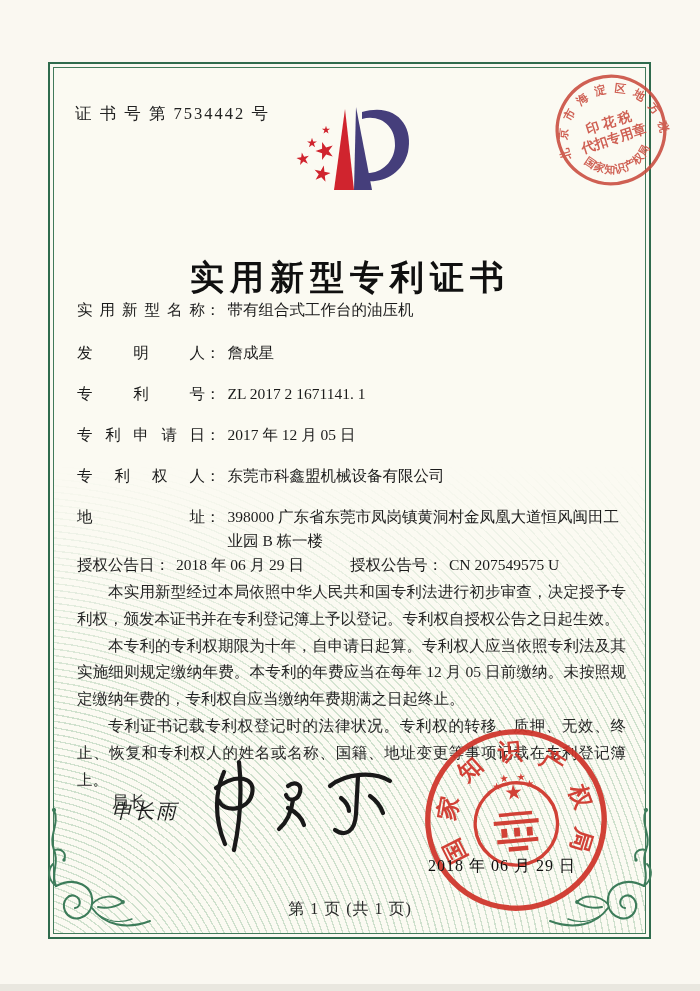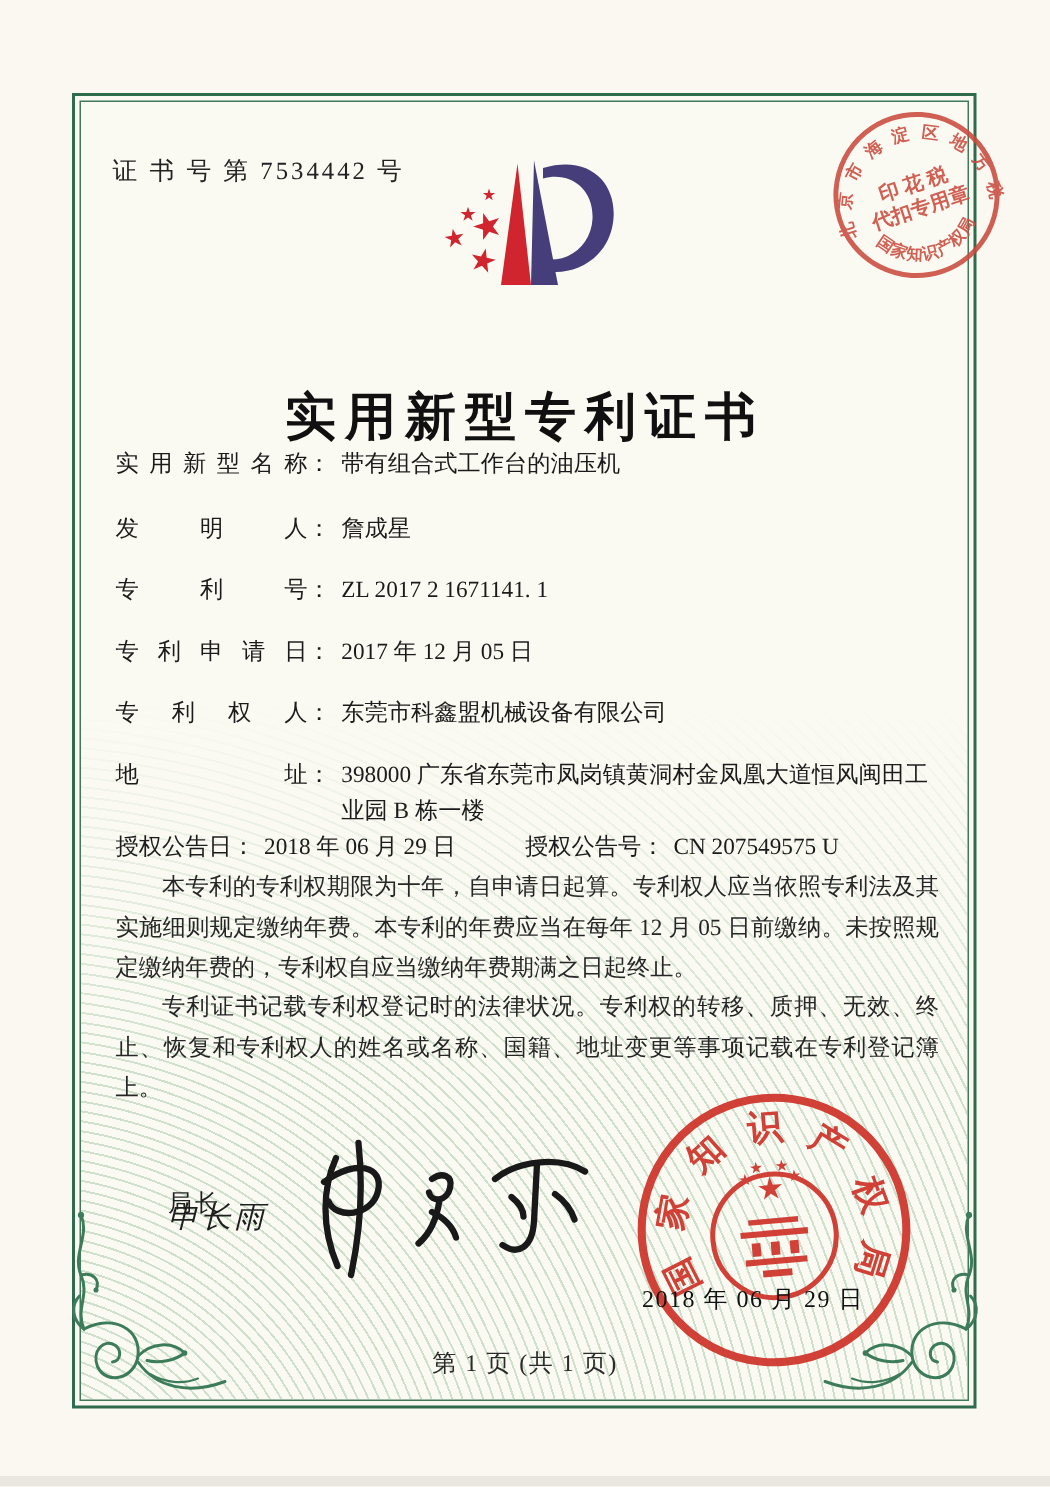--- a/index.html
+++ b/index.html
@@ -152,20 +152,21 @@
 </div>
 <div class="field" style="top:505px">
   <span class="flabel">地址</span><span class="fcolon">：</span><span class="fvalue">398000 广东省东莞市凤岗镇黄洞村金凤凰大道恒风闽田工业园 B 栋一楼</span>
 </div>
 <div class="field grant-row" style="top:553px">
   <span><span>授权公告日</span><span>：</span><span style="margin-left:6px">2018 年 06 月 29 日</span></span>
   <span class="sub2"><span>授权公告号</span><span>：</span><span style="margin-left:6px">CN 207549575 U</span></span>
 </div>
 
 <div class="body-text">
+  <p>本实用新型经过本局依照中华人民共和国专利法进行初步审查，决定授予专利权，颁发本证书并在专利登记簿上予以登记。专利权自授权公告之日起生效。</p>
   <p>本专利的专利权期限为十年，自申请日起算。专利权人应当依照专利法及其实施细则规定缴纳年费。本专利的年费应当在每年 12 月 05 日前缴纳。未按照规定缴纳年费的，专利权自应当缴纳年费期满之日起终止。</p>
   <p>专利证书记载专利权登记时的法律状况。专利权的转移、质押、无效、终止、恢复和专利权人的姓名或名称、国籍、地址变更等事项记载在专利登记簿上。</p>
 </div>
 
 <div class="director-title">局长</div>
 <div class="director-name">申长雨</div>
 
 <svg class="signature" width="205" height="100" viewBox="0 0 205 100">
   <g fill="none" stroke="#191919" stroke-width="4.2" stroke-linecap="round" stroke-linejoin="round">
     <path d="M28,16 C19,36 18,62 29,88"></path>

